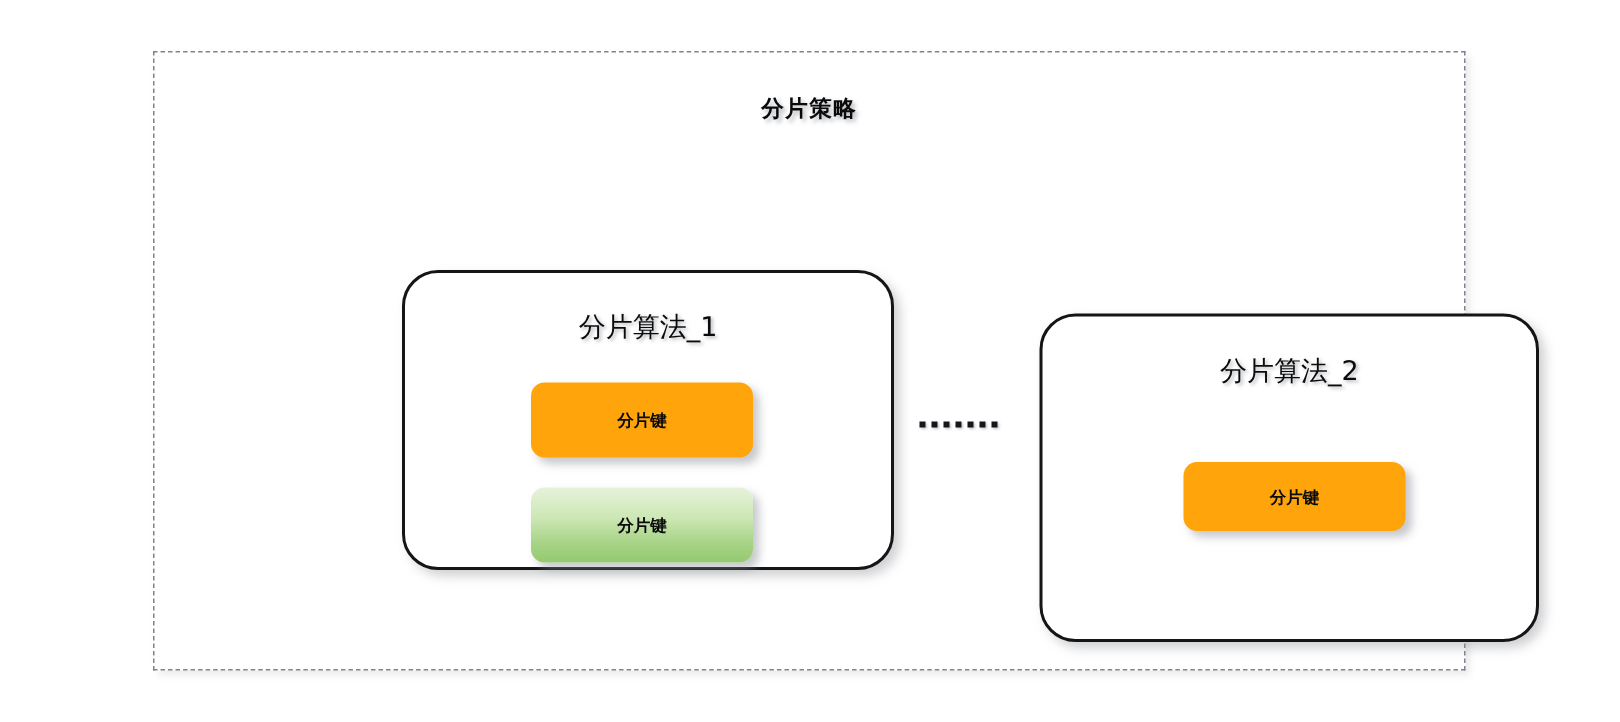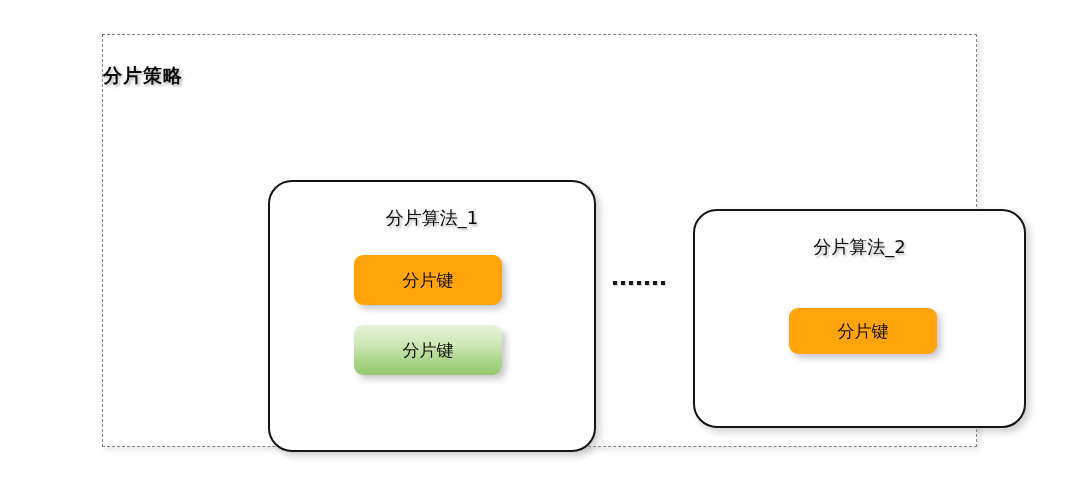--- a/index.html
+++ b/index.html
@@ -34,42 +34,43 @@
     background: #ffffff;
     box-shadow: 3px 3px 5px rgba(150,150,155,0.22);
   }
 
   
   .strategy-title {
     position: absolute;
     left: 0;
     top: 28px;
     width: 100%;
-    font-size: 19px;
+    text-align: center;
+    font-size: 15px;
     font-weight: bold;
     color: #0a0a0a;
     letter-spacing: 1px;
     text-shadow: 2px 2px 3px rgba(120,125,135,0.55);
     white-space: nowrap;
   }
 
   
   .algo-box {
     position: absolute;
     box-sizing: border-box;
     background: #ffffff;
     border: 2.6px solid #151515;
     border-radius: 24px;
     box-shadow: 4px 4px 7px rgba(140,142,150,0.42);
   }
   .algo-box-1 {
     left: 165px;
     top: 145px;
     width: 328px;
-    height: 272px;
+    height: 200px;
   }
   .algo-box-2 {
     left: 590px;
     top: 146px;
     width: 333px;
     height: 219px;
     margin-top: 28px;
   }
 
   .algo-title {
@@ -86,24 +87,25 @@
   }
 
   
   .chip {
     position: absolute;
     box-sizing: border-box;
     border-radius: 9px;
     display: flex;
     align-items: center;
     justify-content: center;
-    font-size: 17px;
+    font-size: 11px;
     color: #0b0b0b;
     box-shadow: 4px 4px 6px rgba(145,147,155,0.5);
     white-space: nowrap;
+    font-weight: bold;
   }
   .chip-orange {
     background: #ffa40a;
   }
   .chip-green {
     background: linear-gradient(to bottom, #e6f2da 0%, #cde7b5 40%, #a6d385 75%, #95c96f 100%);
   }
 
   
   .chip-1a { left: 84px; top: 73px;  width: 148px; height: 50px; }

